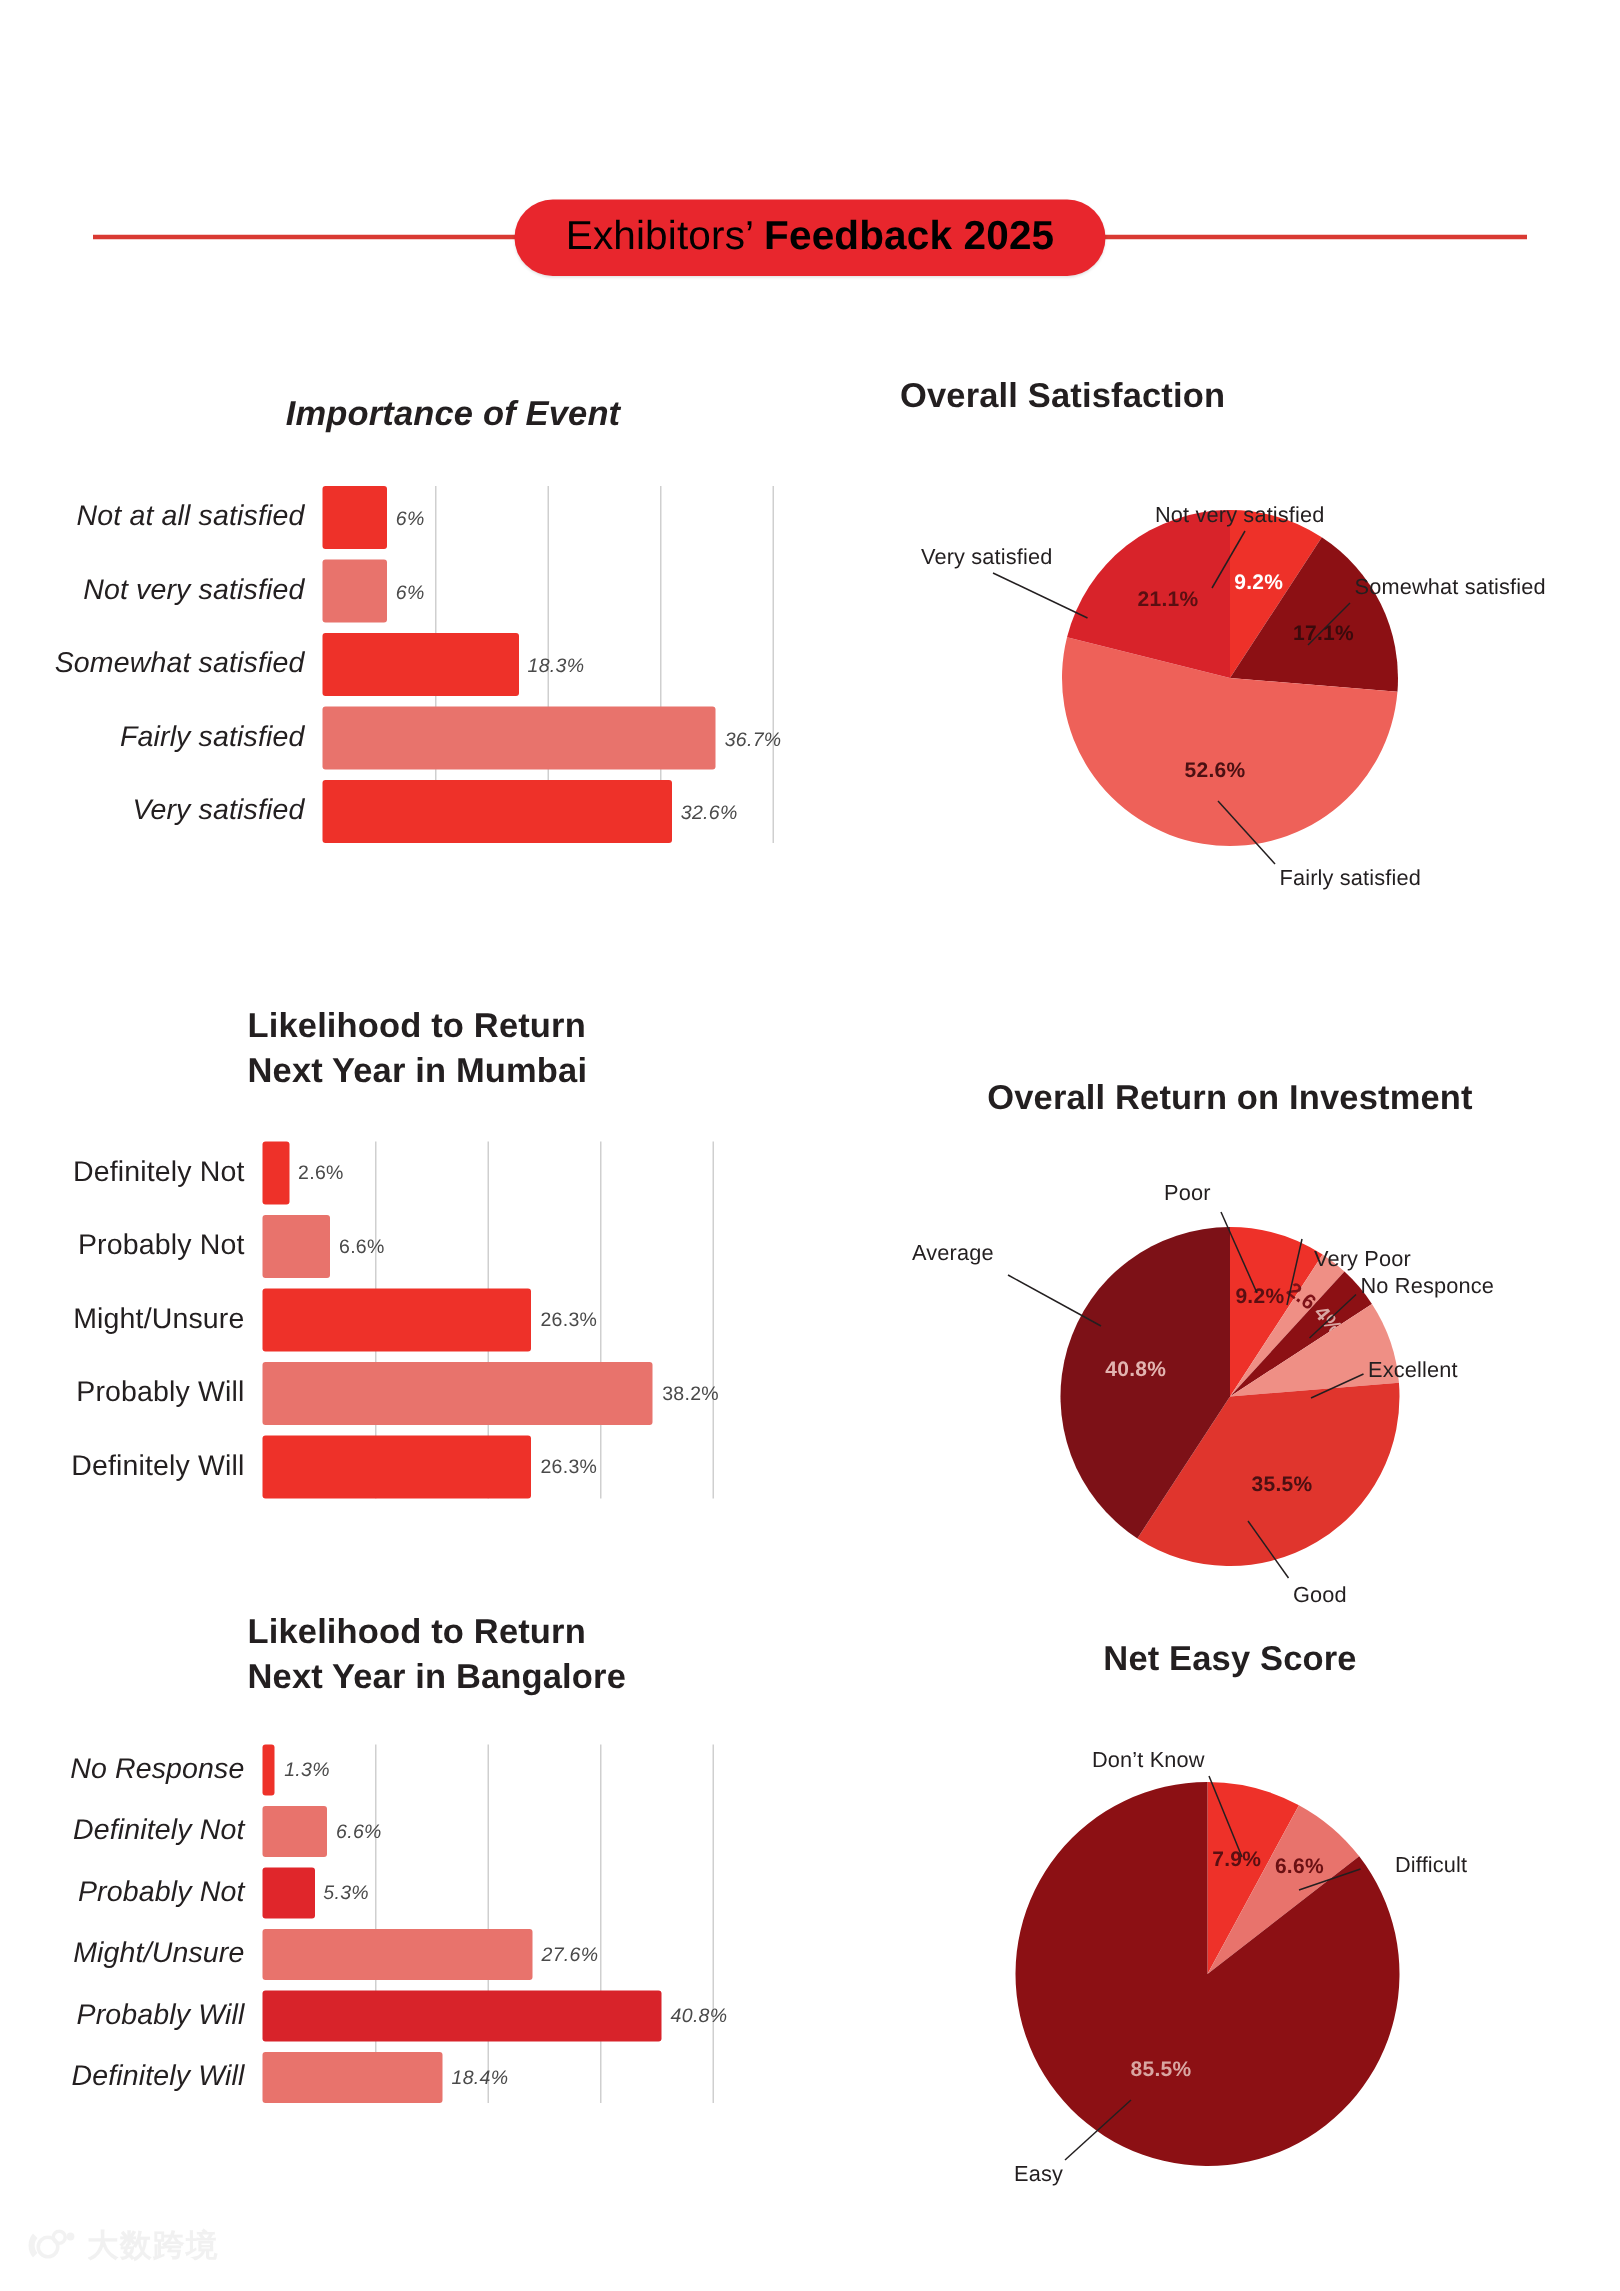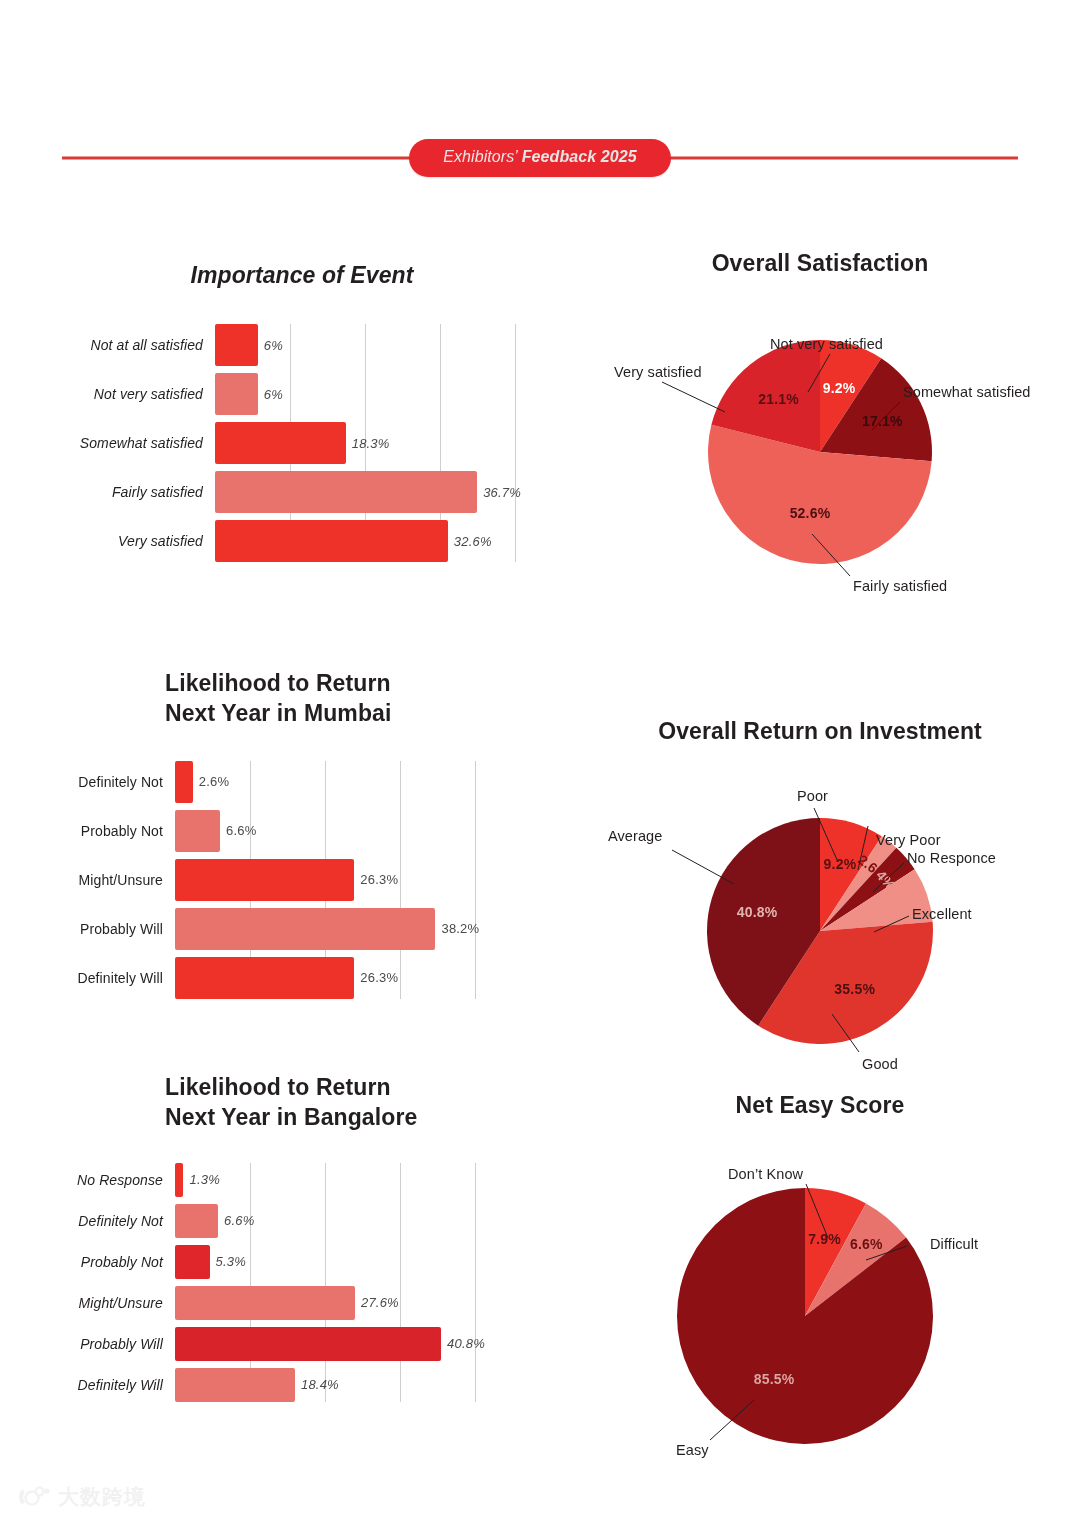--- a/index.html
+++ b/index.html
@@ -32,28 +32,27 @@
     right: 62px;
     top: 50%;
     height: 3px;
     background: #d93a33;
     transform: translateY(-50%);
   }
   .header-pill {
     position: relative;
     z-index: 2;
     background: #e8262d;
-    color: #e5e5e5;
+    color: #000000;
     border-radius: 40px;
     padding: 9px 34px 11px 34px;
-    font-size: 16px;
+    font-size: 27px;
     letter-spacing: .1px;
     white-space: nowrap;
     box-shadow: 0 1px 2px rgba(0,0,0,.12);
-    font-style: italic;
   }
   .header-pill .light { font-weight: 400; }
   .header-pill .bold  { font-weight: 700; }
 
   
   .panel { position: absolute; }
 
   .panel-title {
     font-size: 23px;
     font-weight: 700;
@@ -82,21 +81,21 @@
   .bar-row {
     position: relative;
     display: flex;
     align-items: center;
     margin-bottom: 3px;
   }
   .bar-label {
     position: absolute;
     right: 100%;
     padding-right: 12px;
-    font-size: 14px;
+    font-size: 19px;
     color: #231f20;
     white-space: nowrap;
     text-align: right;
     letter-spacing: .1px;
   }
   .bar-fill {
     height: 100%;
     border-radius: 2px;
   }
   .bar-value {
@@ -183,21 +182,21 @@
         <div class="bar-row" style="height: 42px; margin-bottom: 0px;">
           <div class="bar-label">Very satisfied</div>
           <div class="bar-fill" style="width: 232.857px; background: rgb(238, 49, 41);"></div>
           <div class="bar-value" style="left: 238.857px;">32.6%</div>
         </div>
       </div>
     </div>
 </div>
 
 <div class="panel" style="left:600px; top:248px; width:440px;">
-  <div class="panel-title" style="text-align:center; width:440px;">Overall Satisfaction</div>
+  <div class="panel-title" style="text-align:left; width:440px;">Overall Satisfaction</div>
   <div class="pie-wrap" id="pie-overall-satisfaction" style="margin-top:14px; height:290px;">
       <svg class="pie-svg" width="440" height="300">
         <path d="M 220 160 L 220 48 A 112 112 0 0 1 281.19616683423817 66.19685951528014 Z" fill="#ee3129"></path>
         <text x="239.1532944379824" y="100.58733577803234" text-anchor="middle" class="pie-slice-label" fill="#ffffff" font-family="&quot;Liberation Sans&quot;, sans-serif">9.2%</text>
         <path d="M 220 160 L 281.19616683423817 66.19685951528014 A 112 112 0 0 1 331.6265839398113 169.13814849563366 Z" fill="#8c1014"></path>
         <text x="282.35903486081713" y="134.45062404520527" text-anchor="middle" class="pie-slice-label" fill="#3a0a0c" font-family="&quot;Liberation Sans&quot;, sans-serif">17.1%</text>
         <path d="M 220 160 L 331.6265839398113 169.13814849563366 A 112 112 0 1 1 111.34582119310815 132.82888615091434 Z" fill="#ee6159"></path>
         <text x="209.98155062399516" y="225.77985416320467" text-anchor="middle" class="pie-slice-label" fill="#4a1012" font-family="&quot;Liberation Sans&quot;, sans-serif">52.6%</text>
         <path d="M 220 160 L 111.34582119310815 132.82888615091434 A 112 112 0 0 1 219.99999999999997 48 Z" fill="#d8232a"></path>
         <text x="178.64603592395963" y="112.03123887424246" text-anchor="middle" class="pie-slice-label" fill="#5a0f12" font-family="&quot;Liberation Sans&quot;, sans-serif">21.1%</text>
@@ -268,21 +267,21 @@
         <text x="254.69617540775258" y="228.24959581039568" text-anchor="middle" class="pie-slice-label" fill="#4a1012" font-family="&quot;Liberation Sans&quot;, sans-serif">35.5%</text>
         <path d="M 220 165 L 158.2574388190276 259.640668524762 A 113 113 0 0 1 219.99999999999997 52 Z" fill="#7d1117"></path>
         <text x="157.1784819478012" y="151.31983753771777" text-anchor="middle" class="pie-slice-label" fill="#e2b4b0" font-family="&quot;Liberation Sans&quot;, sans-serif">40.8%</text>
         <line x1="214" y1="42" x2="238" y2="96" stroke="#231f20" stroke-width="1"></line>
         <line x1="268" y1="60" x2="258" y2="104" stroke="#231f20" stroke-width="1"></line>
         <line x1="304" y1="97" x2="273" y2="126" stroke="#231f20" stroke-width="1"></line>
         <line x1="309" y1="150" x2="274" y2="166" stroke="#231f20" stroke-width="1"></line>
         <line x1="259" y1="286" x2="232" y2="248" stroke="#231f20" stroke-width="1"></line>
         <line x1="72" y1="84" x2="134" y2="118" stroke="#231f20" stroke-width="1"></line>
       </svg>
-      <div class="callout-text" style="top: 22px; left: 197px;">Poor</div>
+      <div class="callout-text" style="top: 22px; left: 176px;">Poor</div>
       <div class="callout-text" style="top: 42px; left: 276px; margin-top: 24px;">Very Poor</div>
       <div class="callout-text" style="top: 84px; left: 307px;">No Responce</div>
       <div class="callout-text" style="top: 140px; left: 312px;">Excellent</div>
       <div class="callout-text" style="top: 290px; left: 262px;">Good</div>
       <div class="callout-text" style="top: 62px; left: 8px;">Average</div>
     </div>
 </div>
 
 <div class="panel" style="left:60px; top:1072px; width:500px;">
   <div class="panel-title" style="margin-left:105px;">Likelihood to Return

